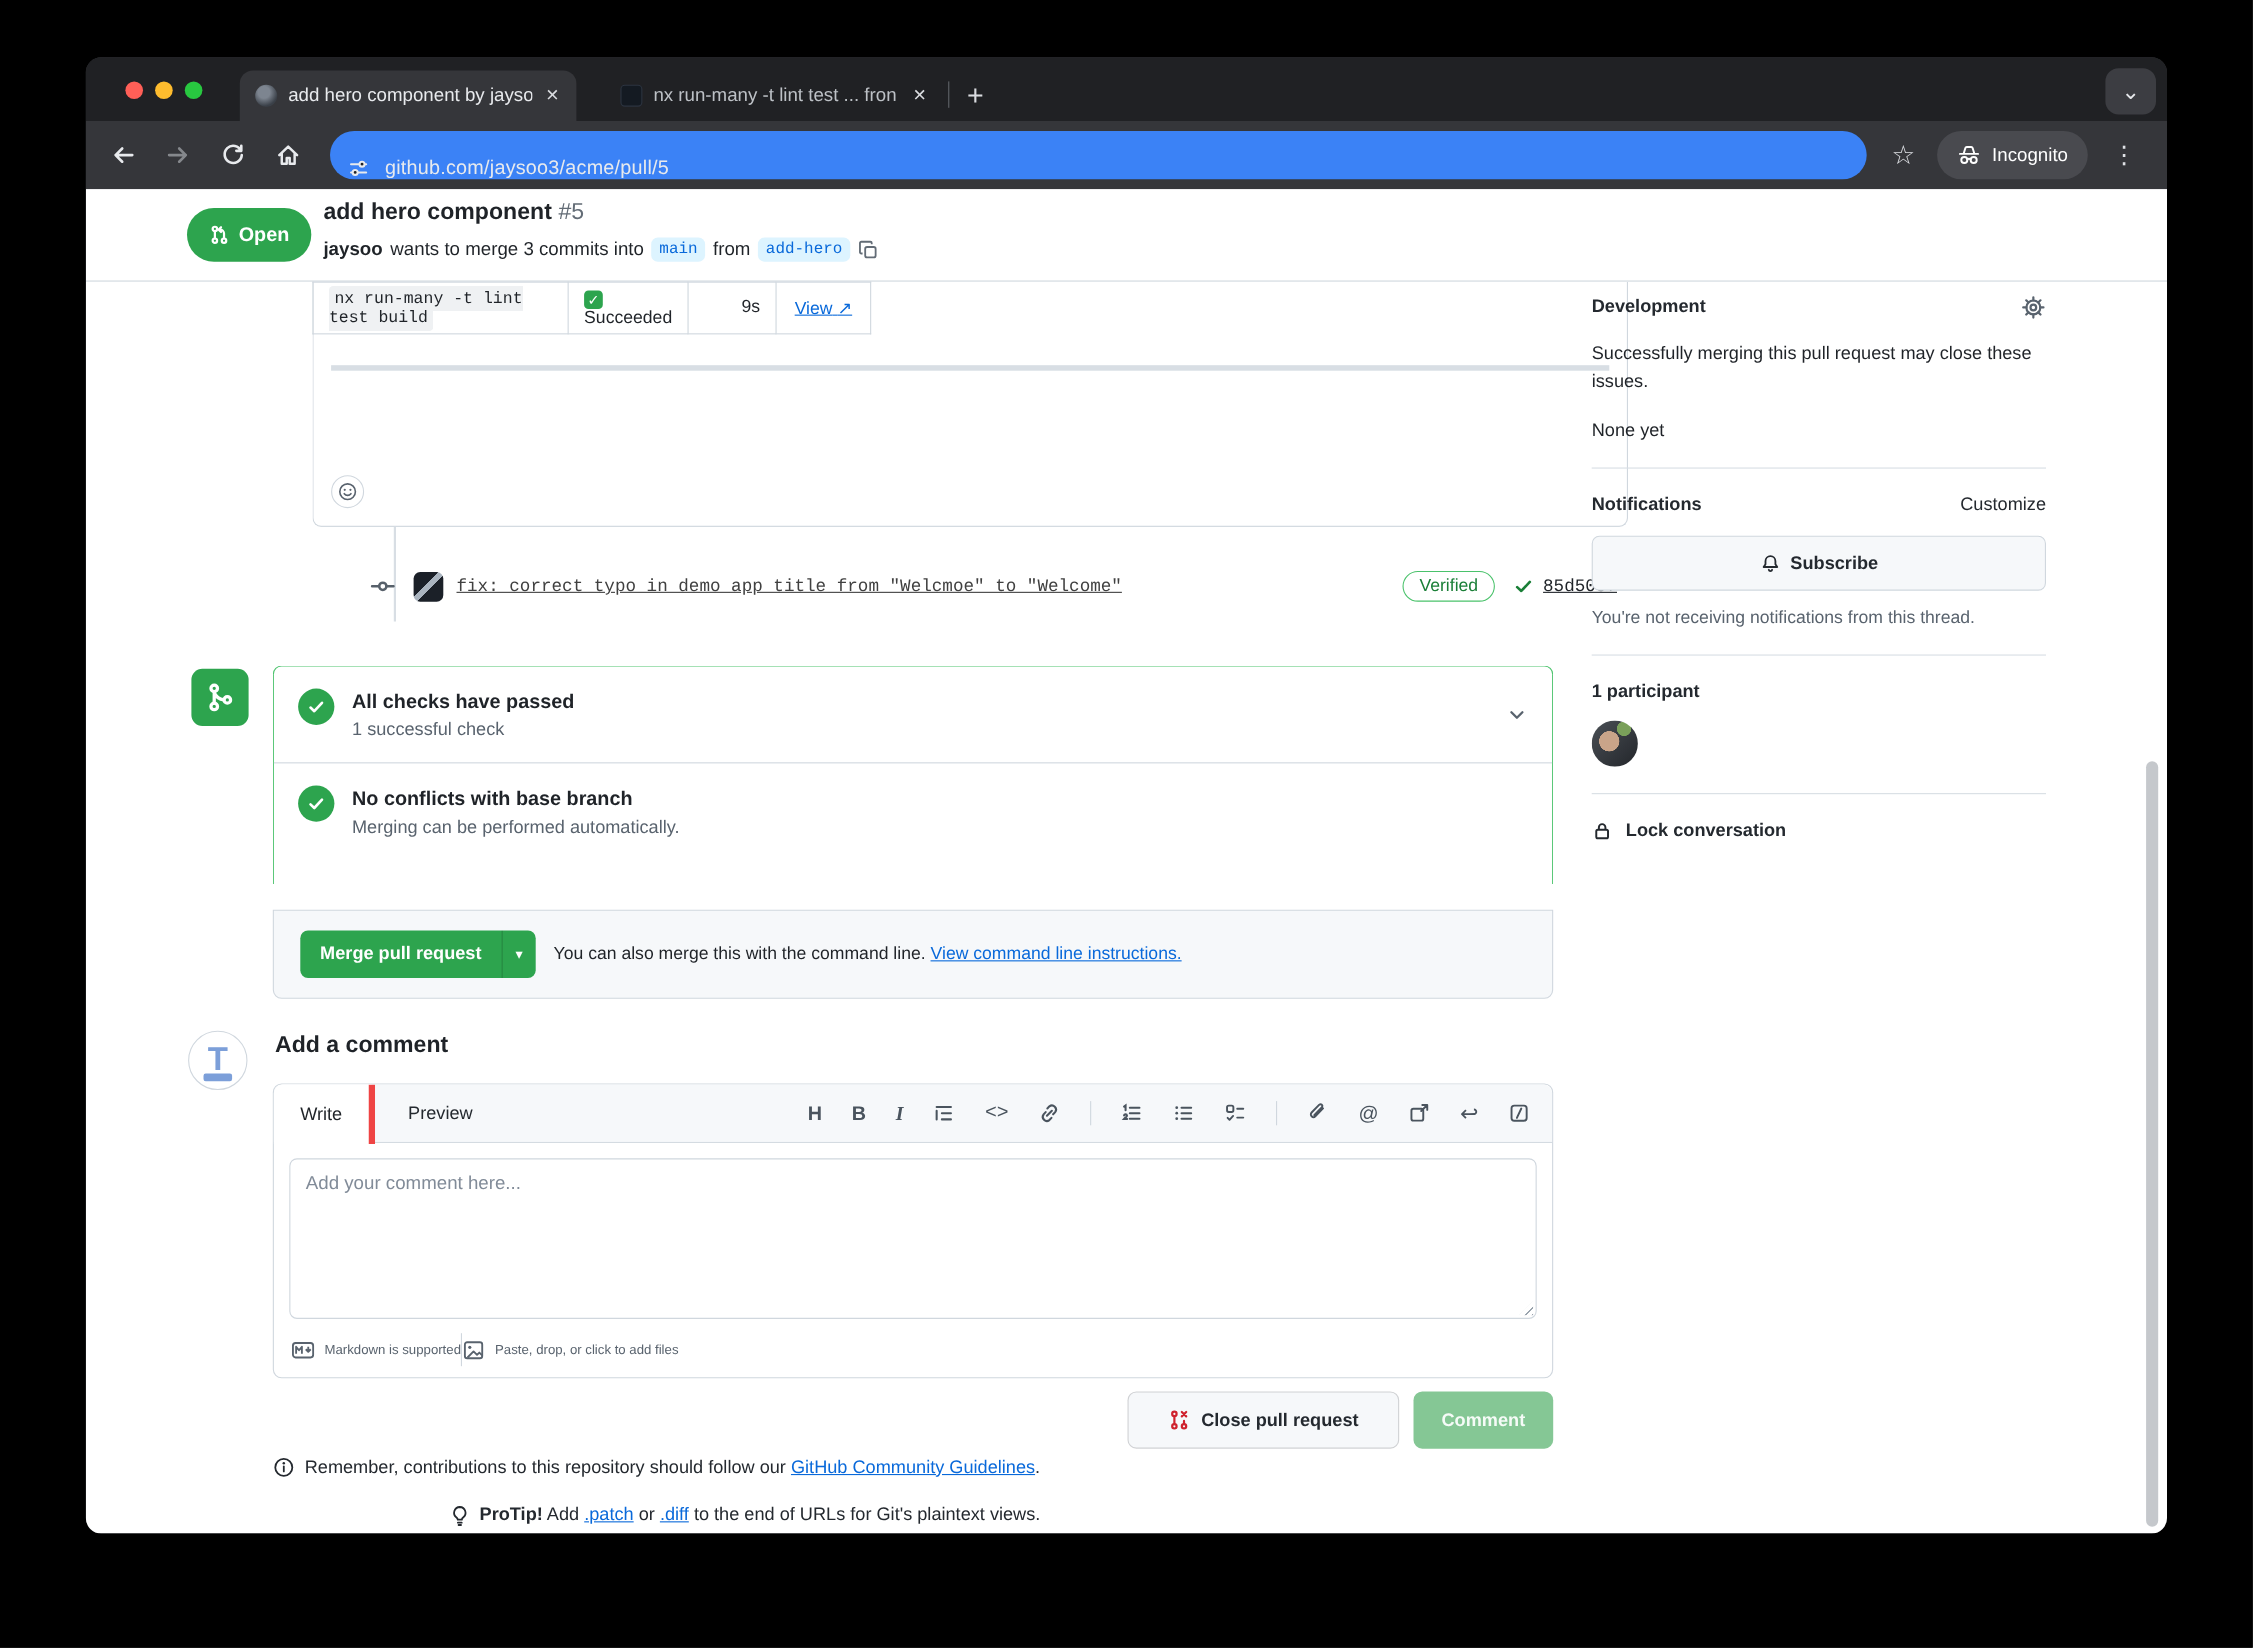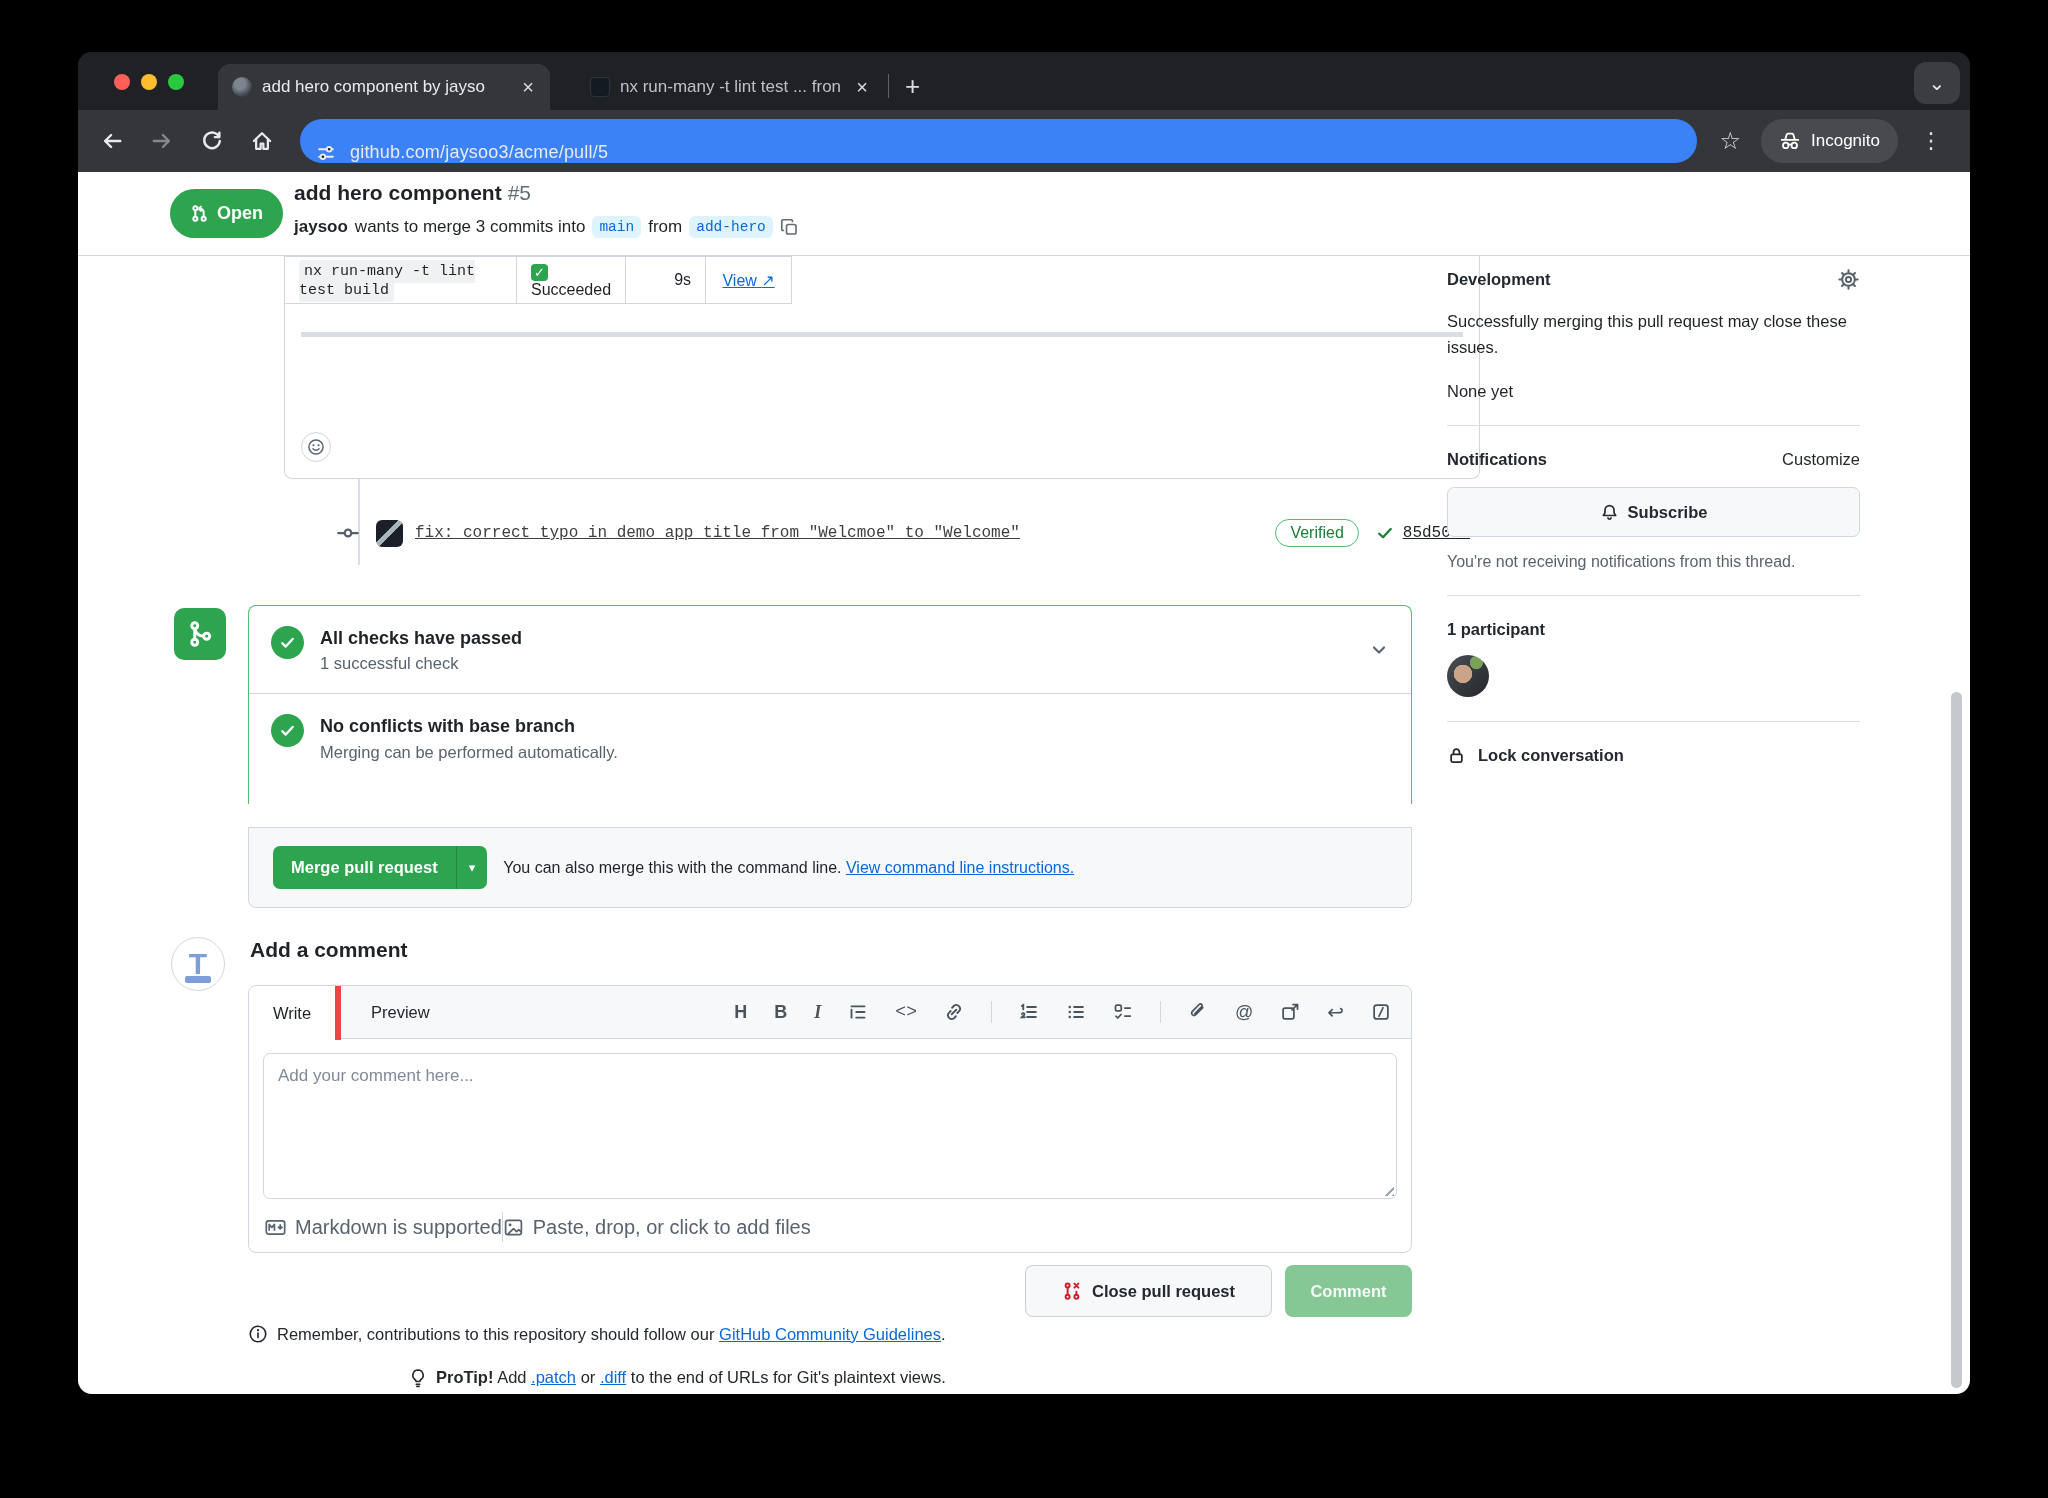--- a/index.html
+++ b/index.html
@@ -9,21 +9,21 @@
   
   .window { position:absolute; left:78px; top:52px; width:1892px; height:1342px;
             border-radius:14px; overflow:hidden; background:#35363a; box-shadow:0 18px 60px rgba(0,0,0,.7); }
 
   
   .tabstrip { position:relative; height:58px; background:#202124; display:flex; align-items:flex-end; }
   .traffic { position:absolute; left:36px; top:22px; display:flex; gap:11px; }
   .dot { width:16px; height:16px; border-radius:50%; }
   .dot.r { background:#ff5f57; } .dot.y { background:#febc2e; } .dot.g { background:#28c840; }
   .tab { display:flex; align-items:center; height:46px; border-radius:12px 12px 0 0; padding:0 14px; gap:10px; }
-  .tab.active { background:#35363a; width:332px; margin-left:140px; }
+  .tab.active { background:#35363a; width:306px; margin-left:140px; }
   .tab.inactive { width:308px; margin-left:26px; }
   .tab-title { flex:1; overflow:hidden; white-space:nowrap; font-size:17px; color:#e8eaed; }
   .tab.inactive .tab-title { color:#bdc1c6; }
   .fav1 { width:20px; height:20px; border-radius:50%; background:radial-gradient(circle at 40% 35%, #7d8590 30%, #3a4048 70%); flex:0 0 auto; }
   .fav2 { width:20px; height:20px; border-radius:4px; background:#141a22; border:1px solid #2c3440; flex:0 0 auto; }
   .tab-close { color:#dadce0; font-size:20px; line-height:1; padding:0 2px; }
   .tab-sep { width:1px; height:24px; background:#5f6368; margin:0 10px 12px 4px; align-self:flex-end; }
   .newtab { color:#dadce0; font-size:26px; margin-bottom:8px; padding:0 6px; }
   .win-chevron { position:absolute; right:10px; top:10px; width:46px; height:42px; border-radius:12px; background:#3c3d42;
                  color:#e8eaed; font-size:20px; display:flex; align-items:center; justify-content:center; }
@@ -104,21 +104,21 @@
   .ed-icons { margin-left:auto; display:flex; align-items:center; gap:27px; padding-right:20px; color:#59636e; }
   .ed-icons .tglyph { font-size:18px; color:#4a545e; font-weight:bold; }
   .ed-icons .it { font-style:italic; font-family:"Liberation Serif", serif; }
   .ed-sep { width:1px; height:22px; background:#d0d7de; }
   .ta-wrap { position:absolute; left:14px; right:14px; top:67px; height:146px; }
   textarea { width:100%; height:100%; border:1px solid #d0d7de; border-radius:7px; resize:none; padding:12px 14px;
              font-family:"Liberation Sans", sans-serif; font-size:17px; color:#1f2328; outline:none; }
   textarea::placeholder { color:#818b98; }
   .grip { position:absolute; right:3px; bottom:3px; width:13px; height:13px;
           background:repeating-linear-gradient(135deg, transparent 0 3px, #9aa4ae 3px 4.5px); clip-path:polygon(100% 0,100% 100%,0 100%); }
-  .ed-foot { position:absolute; left:0; right:16px; top:226px; display:flex; align-items:center; padding:0 16px; color:#59636e; font-size:20px; }
+  .ed-foot { position:absolute; left:0; right:16px; top:226px; display:flex; align-items:center; padding:0 16px; color:#59636e; font-size:12px; }
   .ed-foot .fbtn { display:flex; align-items:center; gap:9px; }
   .vline { width:1px; height:30px; background:#d0d7de; }
 
   .act-close { position:absolute; left:947px; top:1093px; width:247px; height:52px; background:#f6f8fa; border:1px solid rgba(31,35,40,.18);
                border-radius:8px; display:flex; align-items:center; justify-content:center; gap:10px; font-size:16.5px; color:#24292f; font-weight:bold;}
   .act-comment { position:absolute; left:1207px; top:1093px; width:127px; height:52px; background:#85c795; border-radius:8px;
                  display:flex; align-items:center; justify-content:center; font-size:16.5px; color:rgba(255,255,255,.92); font-weight:bold; }
 
   .guideline { position:absolute; left:170px; top:1152px; display:flex; align-items:center; gap:9px; font-size:16.5px; color:#24292f; }
   .guideline a { color:#0969da; text-decoration:underline; }

